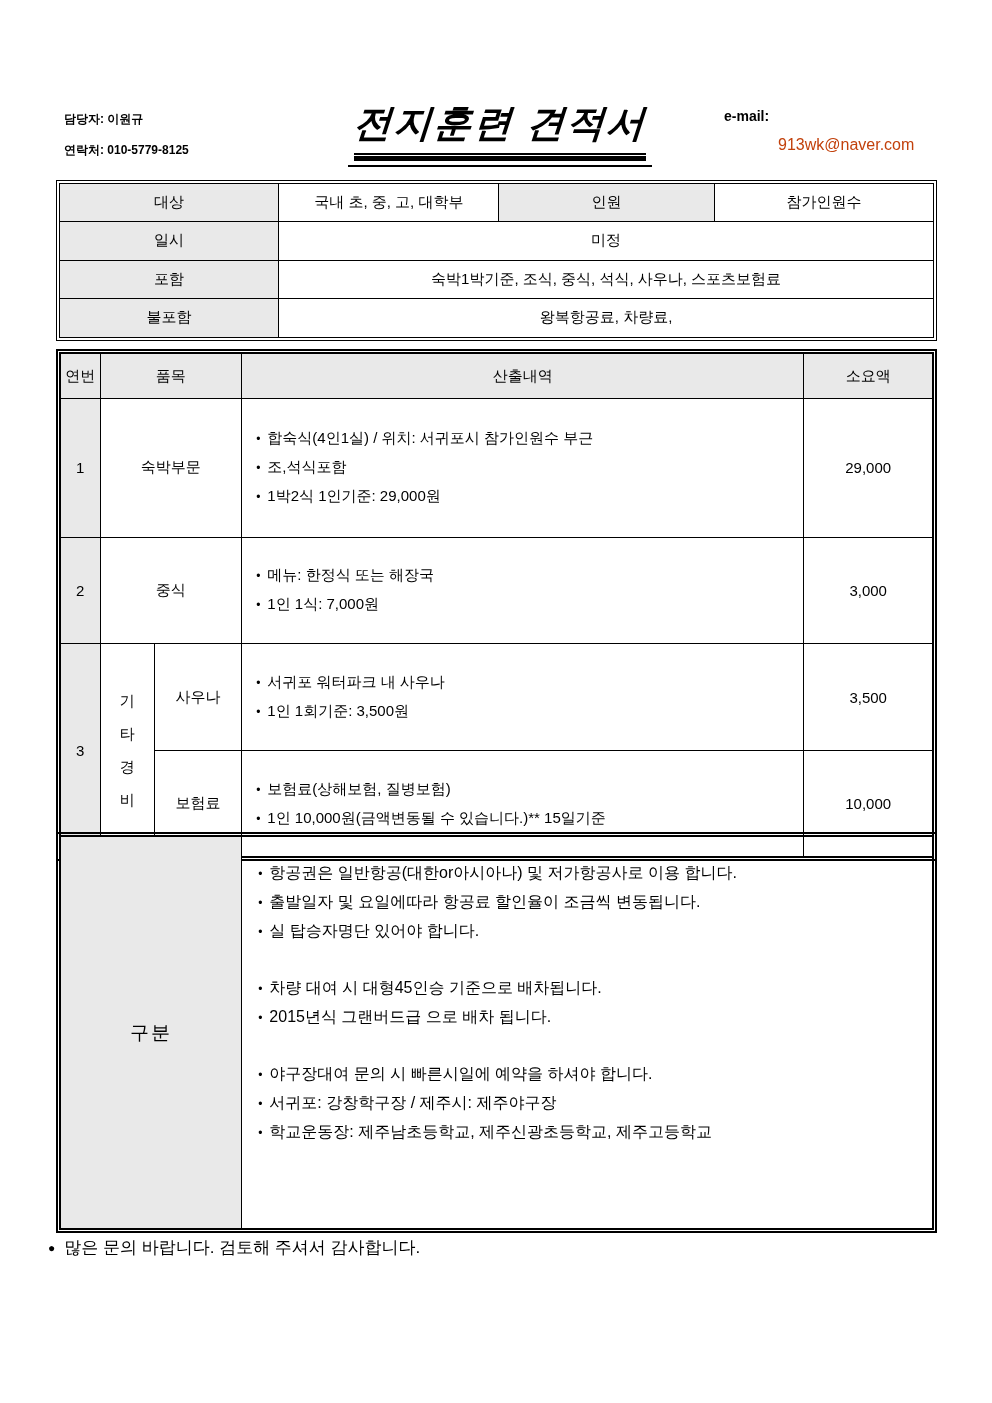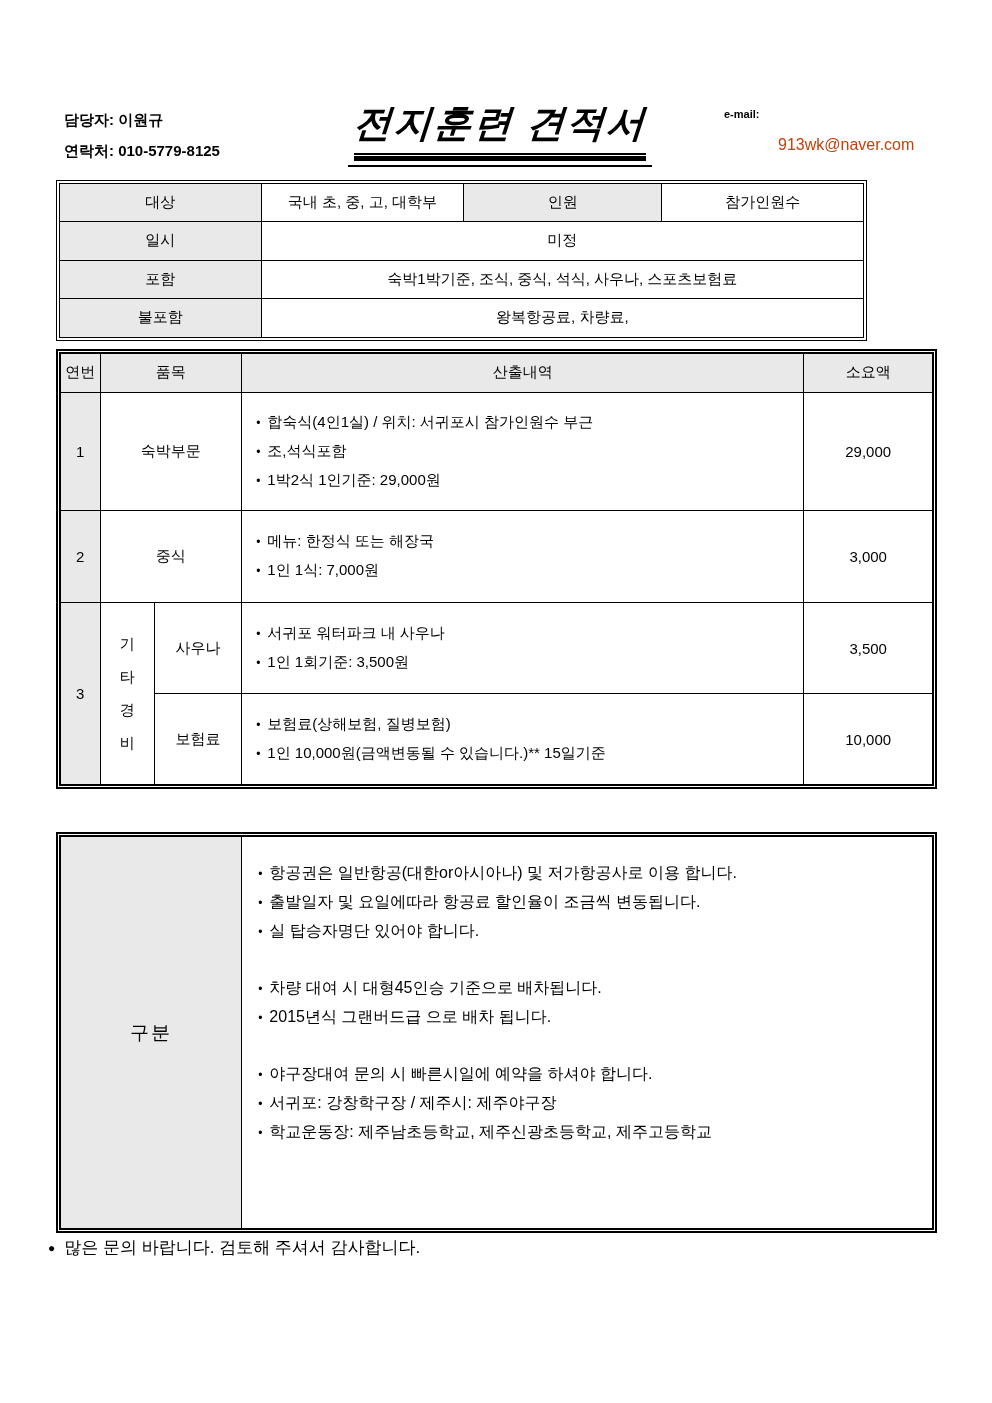--- a/index.html
+++ b/index.html
@@ -2,40 +2,40 @@
 <html><head>
 <meta charset="utf-8">
 <style>
   * { margin:0; padding:0; box-sizing:border-box; }
   html,body { background:#fff; }
   .page {
     position:relative; width:992px; height:1403px; background:#fff;
     font-family:"Liberation Sans","DejaVu Sans",sans-serif; color:#000;
   }
   
-  .hdr-left { position:absolute; left:64px; top:104px; font-size:15px; font-weight:bold; line-height:31px; white-space:nowrap; }
+  .hdr-left { position:absolute; left:64px; top:104px; font-size:12px; font-weight:bold; line-height:31px; white-space:nowrap; }
   .title-wrap { position:absolute; left:340px; top:98px; width:320px; text-align:center; }
   .doc-title { font-size:38px; font-weight:bold; letter-spacing:2px; font-style:italic; transform:skewX(-4deg); white-space:nowrap; }
   .ul1 { height:2px; background:#000; width:292px; margin:4px auto 0; }
   .ul2 { height:5px; background:#000; width:292px; margin:1px auto 0; }
   .ul3 { height:2px; background:#000; width:304px; margin:4px auto 0; }
-  .email-label { position:absolute; left:724px; top:108px; font-size:11px; font-weight:bold; }
+  .email-label { position:absolute; left:724px; top:108px; font-size:14px; font-weight:bold; }
   .email-value { position:absolute; left:778px; top:136px; font-size:16px; color:#c2410c; text-decoration:none; }
   
   .gray { background:#e9e9e9; }
   .cell { display:flex; align-items:center; justify-content:center; font-size:15px; text-align:center; }
   .br { border-right:1px solid #000; }
   .bb { border-bottom:1px solid #000; }
   
-  .t1 { position:absolute; left:56px; top:180px; width:811px; height:161px;
+  .t1 { position:absolute; left:56px; top:180px; width:881px; height:161px;
         border:4px double #000; display:grid;
         grid-template-columns:221fr 222fr 217fr 220fr; grid-template-rows:repeat(4,1fr); }
   .span3 { grid-column:2 / 5; }
   
-  .t2 { position:absolute; left:56px; top:349px; width:881px; height:440px;
+  .t2 { position:absolute; left:56px; top:349px; width:881px; height:512px;
         border:5px double #000; display:grid;
         grid-template-columns:40fr 55fr 88fr 568fr 129fr;
         grid-template-rows:42fr 128fr 99fr 99fr 97fr; }
   .t2 .item { grid-column:2 / 4; }
   .no3 { grid-row:4 / 6; }
   .grp { grid-row:4 / 6; }
   .vtext { width:1.05em; word-break:break-all; line-height:33px; text-align:center; font-size:15px; }
   .details { display:flex; flex-direction:column; justify-content:center; padding:6px 10px 6px 14px; font-size:15px; line-height:27px; text-align:left; align-items:flex-start; }
   .dline { display:flex; align-items:baseline; white-space:nowrap; }
   .blt { font-size:12px; margin-right:7px; }

